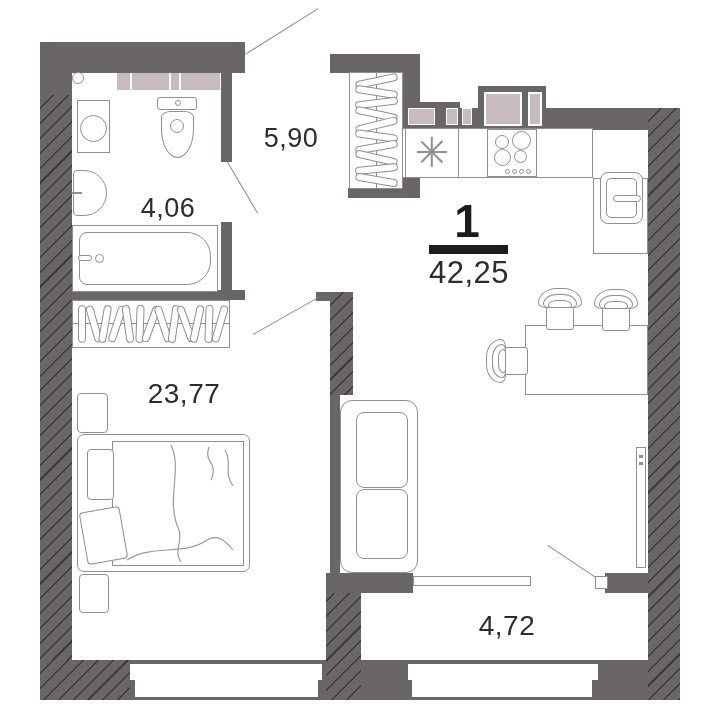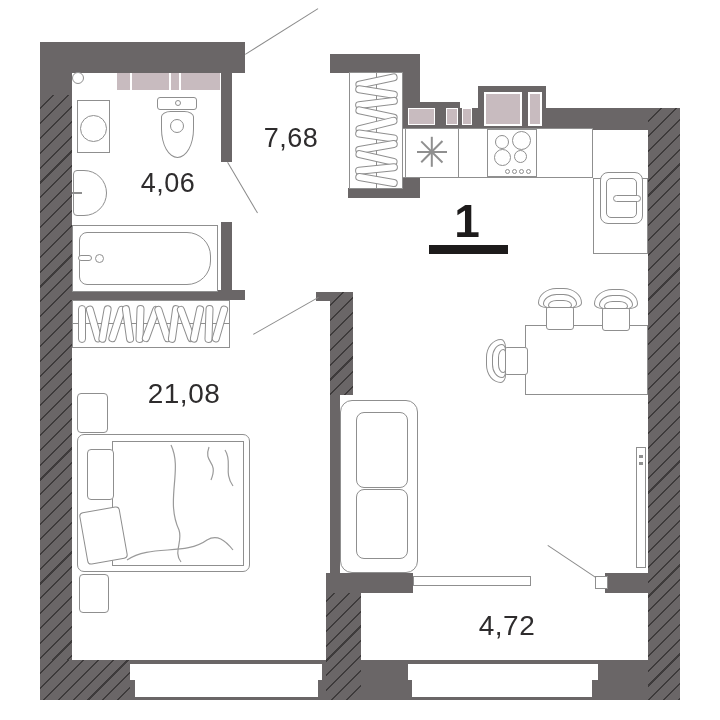--- a/index.html
+++ b/index.html
@@ -206,20 +206,21 @@
     <svg width="130" height="123" viewBox="0 0 130 123">
       <path d="M58 3 C 70 28, 52 58, 66 88 M66 88 C 70 100, 60 110, 68 120" stroke="#9a9a9a" stroke-width="1.2" fill="none"></path>
       <path d="M96 5 C 90 22, 106 18, 98 38" stroke="#9a9a9a" stroke-width="1.2" fill="none"></path>
       <path d="M14 118 C 38 102, 72 114, 94 98 C 104 92, 112 98, 120 108" stroke="#9a9a9a" stroke-width="1.2" fill="none"></path>
       <path d="M112 8 C 120 20, 110 30, 120 44" stroke="#9a9a9a" stroke-width="1.2" fill="none"></path>
     </svg>
   </div>
   <div class="fx2" style="left:87px;top:449px;width:27px;height:51px;border-radius:4px"></div>
   <div class="fx2" style="left:83px;top:509px;width:41px;height:53px;border-radius:4px;transform:rotate(-10deg)"></div>
 
-  <div class="area-label" style="left:168px;top:183px">4,06</div>
-  <div class="area-label" style="left:291px;top:138px">7,68</div>
-  <div class="area-label big" style="left:184px;top:394px">21,08</div>
+  <div class="area-label" style="left:168px;top:208px">4,06</div>
+  <div class="area-label" style="left:291px;top:138px">5,90</div>
+  <div class="area-label big" style="left:184px;top:394px">23,77</div>
   <div class="area-label big" style="left:507px;top:626px">4,72</div>
   <div class="count-label" style="left:467px;top:221px">1</div>
   <div class="total-bar" style="left:429px;top:245px;width:79px;height:9px"></div>
+  <div class="total-label" style="left:469px;top:273px">42,25</div>
 
 </div>
 
 </body></html>

